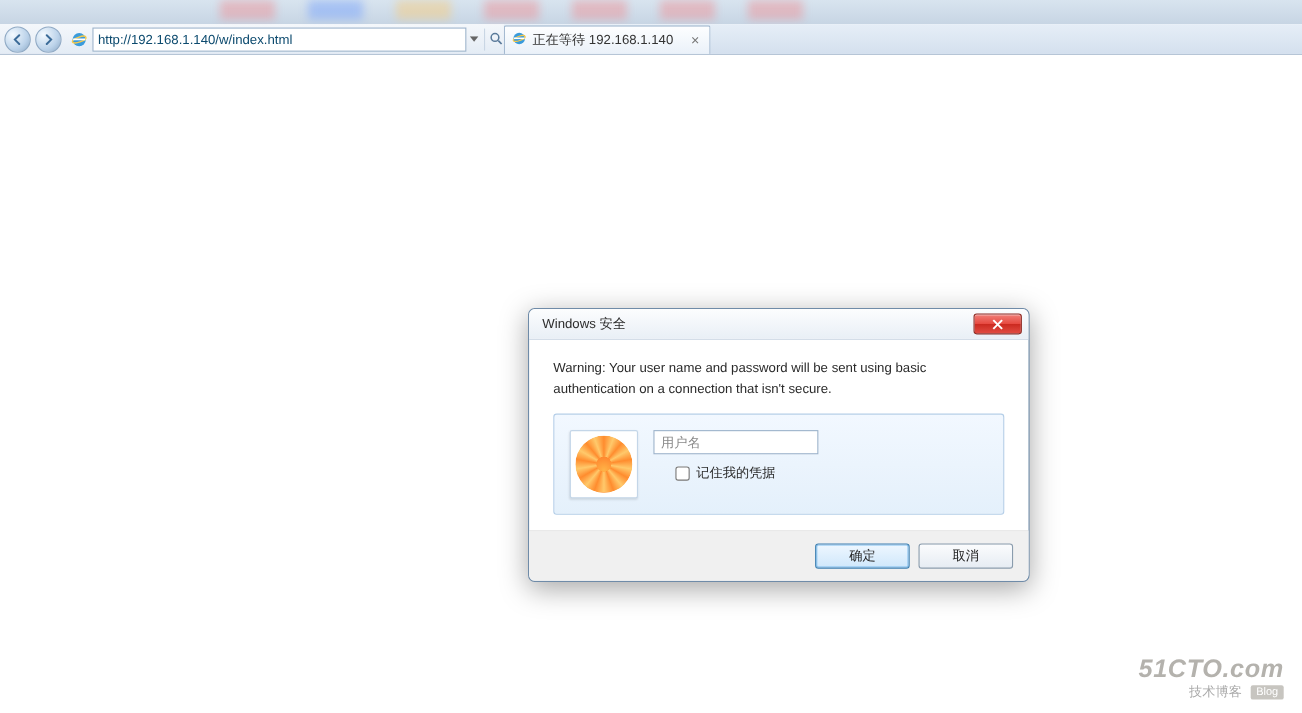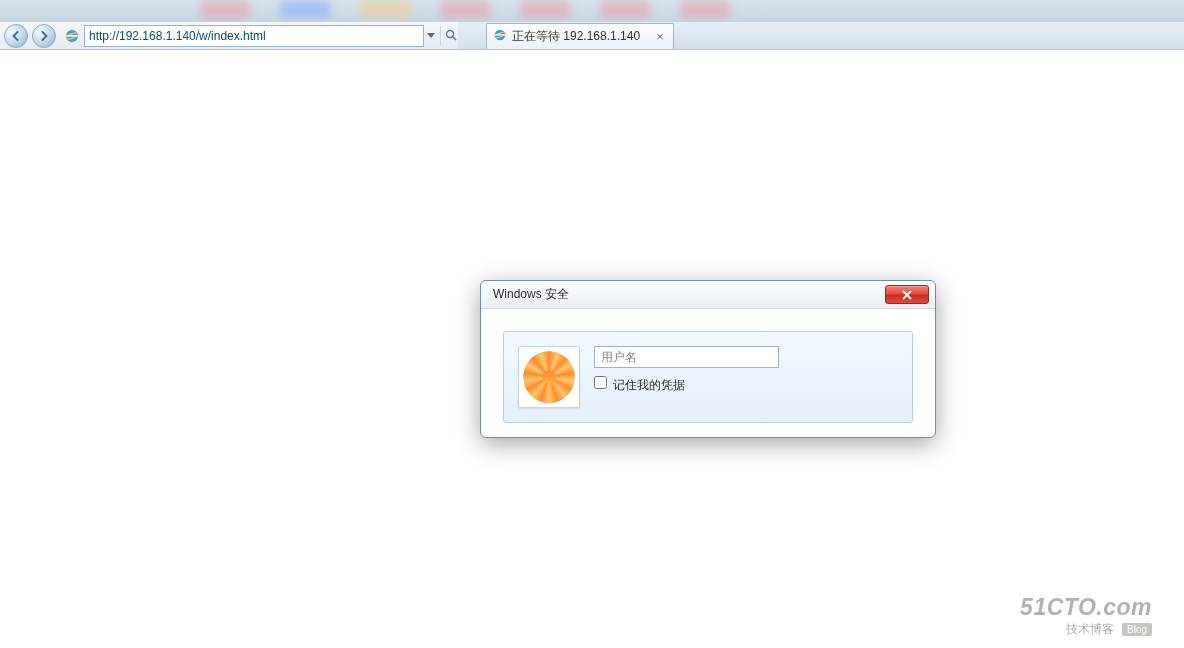--- a/index.html
+++ b/index.html
@@ -18,48 +18,48 @@
 .nav-btn svg { width: 10px; height: 10px; }
 .ie-icon { width: 16px; height: 16px; margin: 0 4px 0 8px; display: flex; align-items: center; justify-content: center; }
 .ie-icon svg { width: 16px; height: 16px; }
 .address-bar { flex: 1; max-width: 340px; height: 22px; background: #fff; border: 1px solid #9bb2cb; display: flex; align-items: center; padding: 0 4px; font-size: 12px; color: #333; }
 .address-bar .url-text { flex: 1; color: #0c4a6e; }
 .address-dropdown { width: 14px; height: 20px; display: flex; align-items: center; justify-content: center; cursor: pointer; }
 .search-controls { display: flex; align-items: center; margin-left: 2px; }
 .icon-btn { width: 22px; height: 20px; display: flex; align-items: center; justify-content: center; cursor: pointer; border-left: 1px solid #c9d6e4; }
 
 
-.tab-bar { position: absolute; top: 22px; left: 458px; right: 0; height: 27px; display: flex; align-items: flex-end; background: linear-gradient(180deg,#e6eef7 0%, #d4e0ee 100%); padding-left: 28px; }
+.tab-bar { position: absolute; top: 22px; left: 458px; right: 0; height: 27px; display: flex; align-items: flex-end; background: linear-gradient(180deg,#e6eef7 0%, #d4e0ee 100%); }
 .tab { height: 26px; min-width: 188px; background: linear-gradient(180deg,#fdfeff,#eaf1f9); border: 1px solid #9fb5cd; border-bottom: none; border-radius: 2px 2px 0 0; display: flex; align-items: center; padding: 0 6px; font-size: 12px; color: #333; gap: 5px; }
 .tab-close { margin-left: auto; width: 14px; height: 14px; display: flex; align-items: center; justify-content: center; cursor: pointer; color: #777; font-size: 13px; }
 .tab-icon-rotate svg { animation: none; }
 
 
 .dialog { position: absolute; top: 280px; left: 480px; width: 456px; background: #fff; border: 1px solid #6f8ba8; border-radius: 6px; box-shadow: 0 6px 25px rgba(0,0,0,0.35); }
 .dialog-titlebar { height: 28px; background: linear-gradient(180deg,#fcfdfe,#e9eff6); border-bottom: 1px solid #d0dae6; border-radius: 6px 6px 0 0; display: flex; align-items: center; padding: 0 6px 0 12px; font-size: 12px; color: #2c2c2c; }
 .dialog-close { margin-left: auto; width: 44px; height: 19px; background: linear-gradient(180deg,#f07e78 0%,#e74b42 48%,#cb2a20 52%,#e14b42 100%); border: 1px solid #8e2b24; border-radius: 3px; display: flex; align-items: center; justify-content: center; cursor: pointer; box-shadow: inset 0 1px 0 rgba(255,255,255,0.3); }
 .dialog-close svg { width: 12px; height: 10px; }
 .dialog-body { padding: 16px 22px 14px; font-size: 12px; color: #2a2a2a; line-height: 1.55; }
 .dialog-body p { margin-bottom: 14px; }
 .cred-panel { margin-top: 6px; background: linear-gradient(180deg,#f2f8ff,#e4f0fb); border: 1px solid #b4cee8; border-radius: 3px; padding: 14px 16px 14px 14px; display: flex; gap: 14px; }
 .cred-avatar { width: 62px; height: 62px; background: #fff; border: 1px solid #c4d6e8; border-radius: 2px; display: flex; align-items: center; justify-content: center; position: relative; overflow: hidden; box-shadow: 0 1px 2px rgba(0,0,0,0.1); }
 .cred-avatar .flower { width: 52px; height: 52px; background: radial-gradient(circle at 50% 60%, #ffb347 0%, #ff7f2a 35%, #ff5a1f 50%, transparent 52%), radial-gradient(ellipse at 50% 90%, #ffd36b 0%, #f9a738 40%, transparent 60%); border-radius: 50%; position: relative; }
 .cred-avatar .flower::before { content:""; position:absolute; inset:0; background: conic-gradient(from 0deg,#ff8c2e 0deg,#ffc96b 20deg,#ff8c2e 40deg,#ffc96b 60deg,#ff8c2e 80deg,#ffc96b 100deg,#ff8c2e 120deg,#ffc96b 140deg,#ff8c2e 160deg,#ffc96b 180deg,#ff8c2e 200deg,#ffc96b 220deg,#ff8c2e 240deg,#ffc96b 260deg,#ff8c2e 280deg,#ffc96b 300deg,#ff8c2e 320deg,#ffc96b 340deg,#ff8c2e 360deg); border-radius:50%; mask: radial-gradient(circle, transparent 18%, #000 19%); }
 .cred-fields { flex: 1; display: flex; flex-direction: column; gap: 6px; }
-.cred-input { height: 22px; border: 1px solid #9bb2cb; background: #fff; font-size: 12px; padding: 0 6px; color: #333; width: 185px; }
+.cred-input { height: 22px; border: 1px solid #9bb2cb; background: #fff; font-size: 12px; padding: 0 6px; color: #333; width: 150px; }
 .cred-input::placeholder { color: #888; }
-.remember-row { display: flex; gap: 6px; font-size: 12px; color: #2a2a2a; margin-top: 2px; }
+.remember-row { display: flex; align-items: center; gap: 6px; font-size: 12px; color: #2a2a2a; margin-top: 2px; margin-left: 20px; }
 .remember-row input[type="checkbox"] { width: 13px; height: 13px; }
 
 .dialog-footer { height: 46px; background: #f0f0f0; border-top: 1px solid #dcdcdc; border-radius: 0 0 6px 6px; display: flex; align-items: center; justify-content: flex-end; gap: 8px; padding: 0 14px; }
 .dlg-btn { min-width: 86px; height: 23px; font-size: 12px; border: 1px solid #8a9cad; border-radius: 3px; background: linear-gradient(180deg,#fbfcfd,#e6ecf3); cursor: pointer; color: #222; }
 .dlg-btn.primary { border: 1px solid #3c7fb1; box-shadow: 0 0 0 1px #7ebdee inset; background: linear-gradient(180deg,#eef7ff,#cfe7fb); }
 
 
-.watermark { position: absolute; bottom: 10px; right: 32px; text-align: right; color: #a8a7a4; }
+.watermark { position: absolute; bottom: 10px; right: 17px; text-align: right; color: #a8a7a4; }
 .watermark .big { font-size: 23px; font-weight: bold; font-style: italic; letter-spacing: 0.5px; color: #b4b2ad; text-shadow: 1px 1px 0 #fff; font-family: Arial, sans-serif; }
 .watermark .sub { font-size: 12px; color: #aaa; display:flex; gap:8px; justify-content:flex-end; align-items:center;}
 .watermark .blog-badge { font-size: 10px; background: #c7c5c0; color: #fff; padding: 1px 5px; border-radius: 2px; }
 </style>
 </head>
 <body>
 
 <div class="taskbar-bg">
   <div class="blur-apps">
       <div></div>
@@ -139,33 +139,38 @@
   <div class="dialog-titlebar">
     <span>Windows 安全</span>
     <div class="dialog-close">
       <svg viewBox="0 0 12 10">
           <line x1="2" y1="1" x2="10" y2="9" stroke="#fff" stroke-width="1.8"></line>
           <line x1="10" y1="1" x2="2" y2="9" stroke="#fff" stroke-width="1.8"></line>
         </svg>
     </div>
   </div>
   <div class="dialog-body">
+    <p>Warning: Your user name and password will be sent using basic authentication on a connection that isn't secure.</p>
     <div class="cred-panel">
       <div class="cred-avatar">
         <div class="flower"></div>
       </div>
       <div class="cred-fields">
         <input class="cred-input" type="text" placeholder="用户名" style="">
         <label class="remember-row">
           <input type="checkbox" style="">
           <span>记住我的凭据</span>
         </label>
       </div>
     </div>
   </div>
+  <div class="dialog-footer">
+    <button class="dlg-btn primary">确定</button>
+    <button class="dlg-btn">取消</button>
+  </div>
 </div>
 
 <div class="watermark">
   <div class="big">51CTO.com</div>
   <div class="sub">
     <span>技术博客</span>
     <span class="blog-badge">Blog</span>
   </div>
 </div>
 

